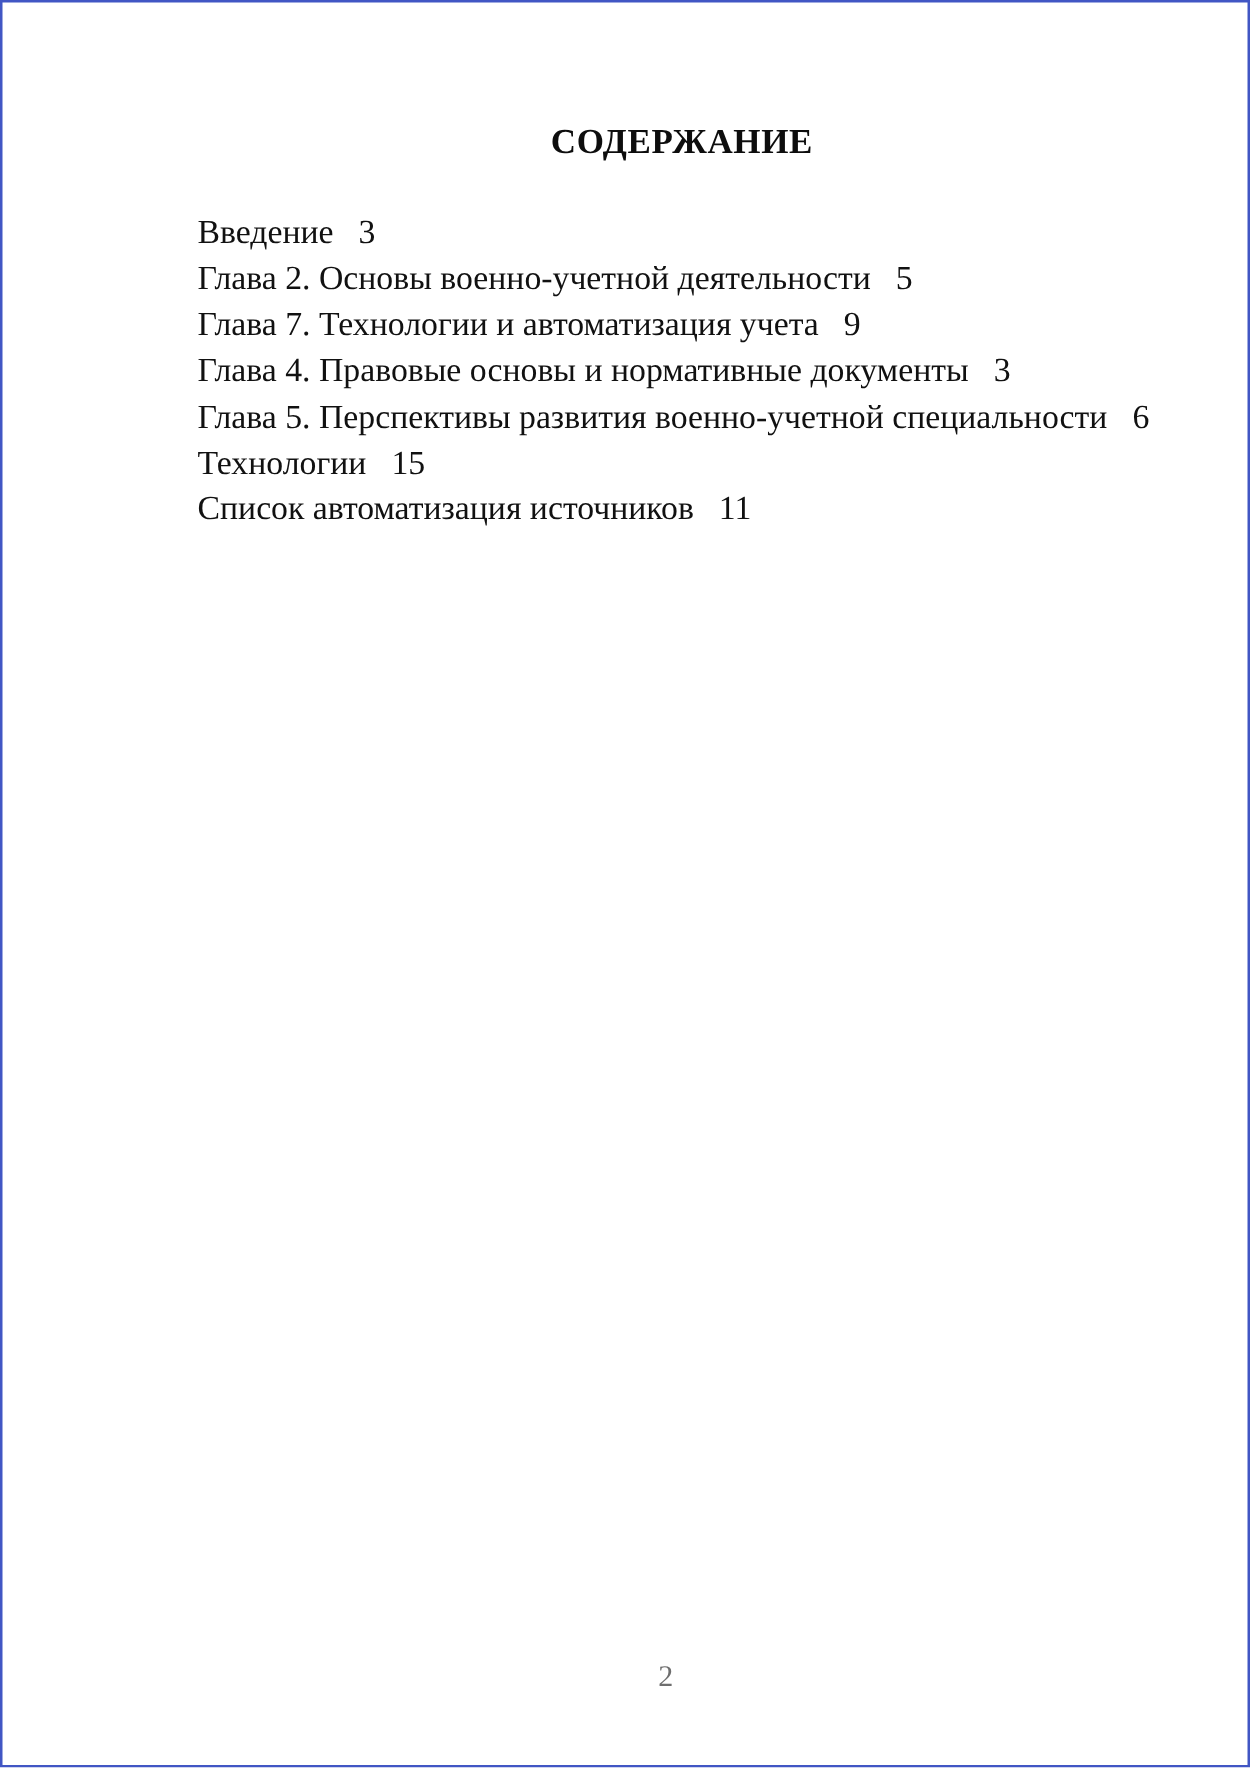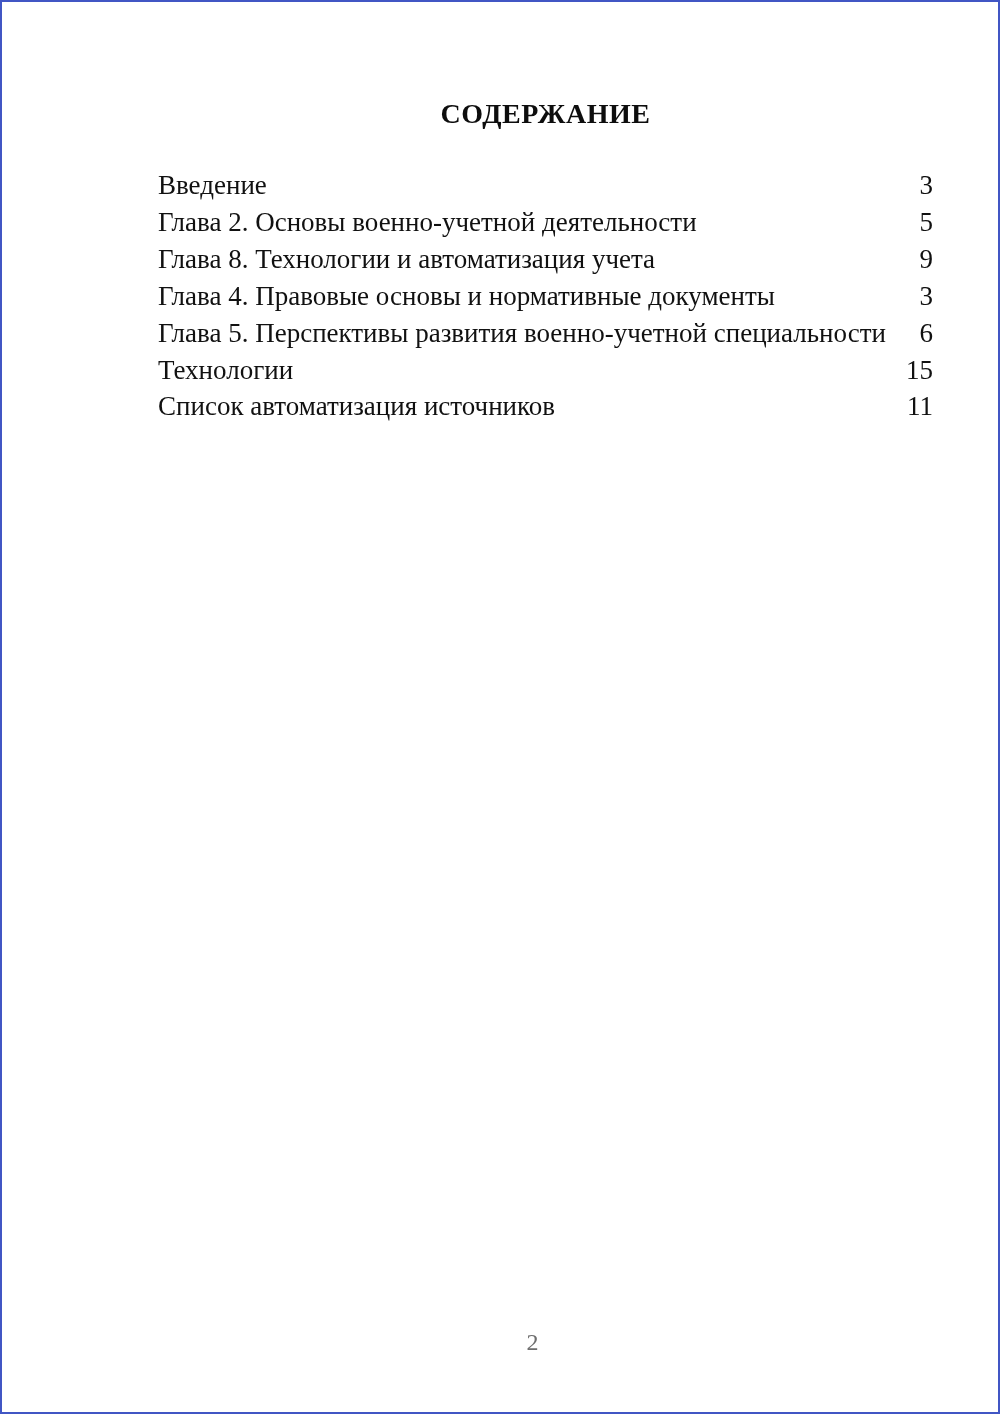--- a/index.html
+++ b/index.html
@@ -32,21 +32,20 @@
     font-weight: bold;
     line-height: 37px;
     letter-spacing: 0.5px;
     color: #0d0d0d;
   }
   .toc {
     margin-top: 35px;
   }
   .toc-row {
     display: flex;
-    justify-content: space-between;
     align-items: baseline;
     font-size: 27px;
     line-height: 36.9px;
     white-space: nowrap;
   }
   .toc-label {
     text-align: left;
     overflow: hidden;
   }
   .toc-page {
@@ -77,21 +76,21 @@
     <span class="toc-page">3</span>
   </div>
 
   <div class="toc-row">
     <span class="toc-label">Глава 2. Основы военно-учетной деятельности</span>
     <span class="toc-page">5</span>
   </div>
 
 
   <div class="toc-row">
-    <span class="toc-label">Глава 8. Технологии и автоматизация учета</span>
+    <span class="toc-label">Глава 7. Технологии и автоматизация учета</span>
     <span class="toc-page">9</span>
   </div>
 
   <div class="toc-row">
     <span class="toc-label">Глава 4. Правовые основы и нормативные документы</span>
     <span class="toc-page">3</span>
   </div>
 
   <div class="toc-row">
     <span class="toc-label">Глава 5. Перспективы развития военно-учетной специальности</span>

